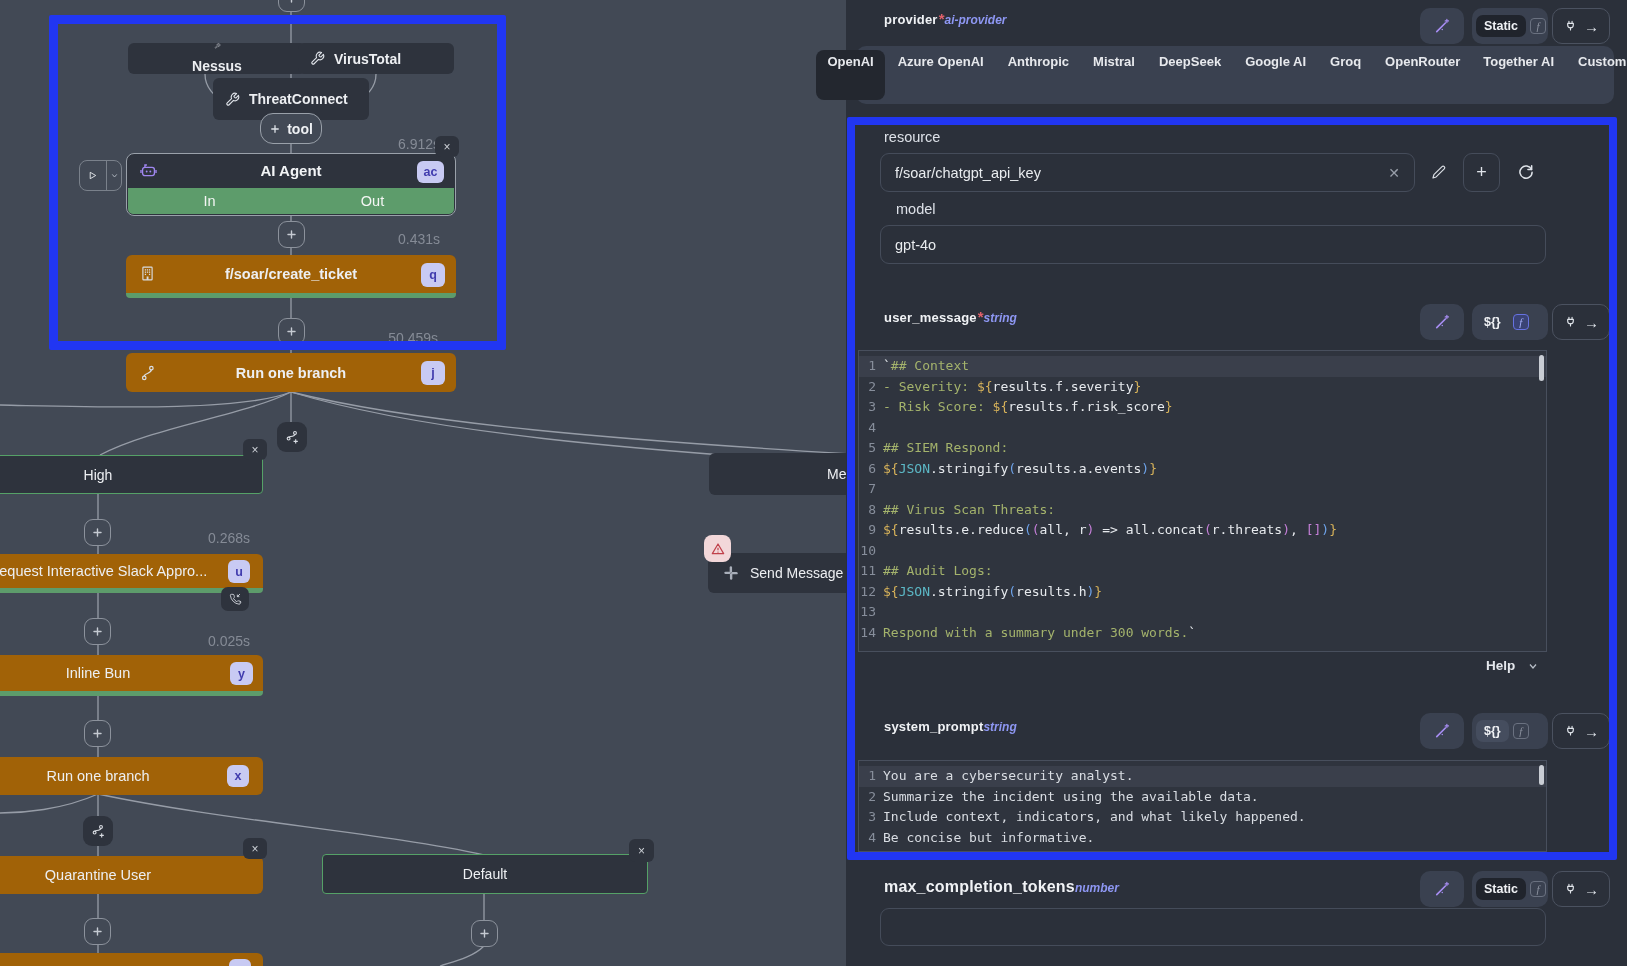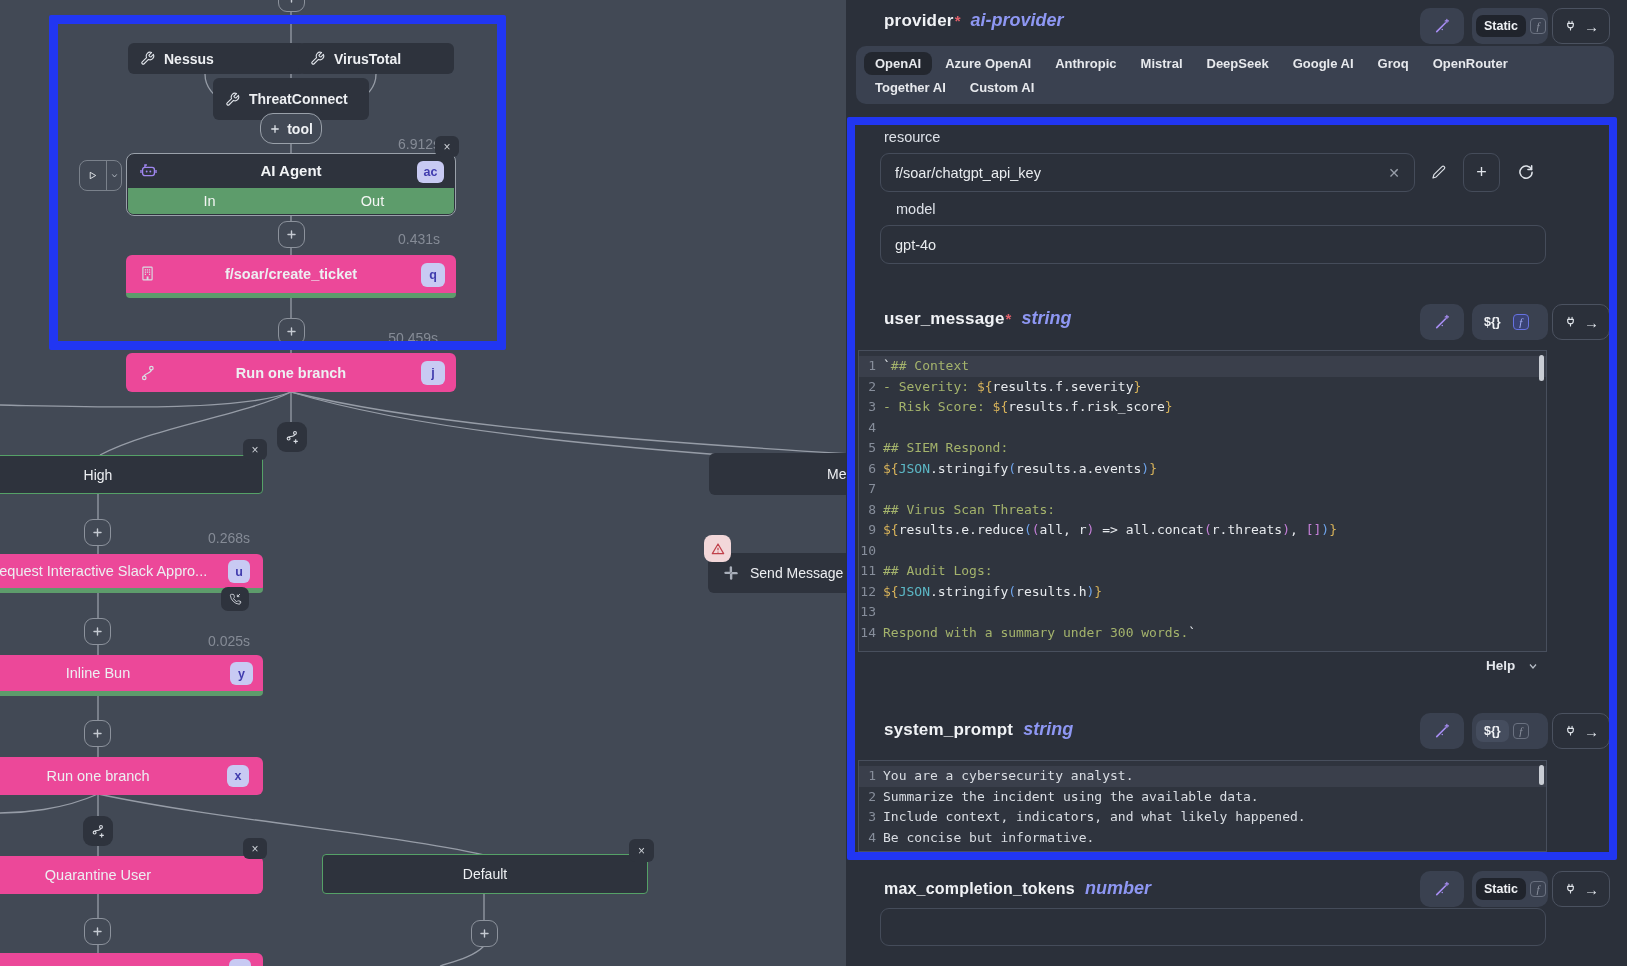--- a/index.html
+++ b/index.html
@@ -6,21 +6,21 @@
     font-family:"Liberation Sans",sans-serif;-webkit-font-smoothing:antialiased;}
   *{box-sizing:border-box;}
   #app{display:flex;width:1627px;height:966px;}
 
   
   #canvas{position:relative;width:846px;height:966px;background:#424955;overflow:hidden;flex:0 0 846px;}
   #edges{position:absolute;left:0;top:0;z-index:0;}
   .node{position:absolute;background:#2e333d;border-radius:6px;display:flex;align-items:center;
     padding:0 12px;gap:9px;z-index:2;color:#edeff2;font-size:14px;font-weight:600;}
   .node .nlabel{white-space:nowrap;}
-  .cnode{position:absolute;background:#ec4899;border-radius:6px;z-index:2;}
+  .cnode{position:absolute;background:#a16207;border-radius:6px;z-index:2;}
   .cnode .ctitle{position:absolute;left:0;right:0;top:0;height:38px;display:flex;align-items:center;
     justify-content:center;color:#edeff2;font-size:14.5px;font-weight:600;white-space:nowrap;}
   .cnode .licon{position:absolute;left:13px;top:10px;}
   .badge{position:absolute;background:var(--lavender);color:var(--lavender-text);font-weight:700;
     font-size:12.5px;border-radius:6px;display:flex;align-items:center;justify-content:center;z-index:3;}
   .gunder{position:absolute;left:0;right:0;bottom:0;height:5px;background:var(--green);
     border-radius:0 0 4px 4px;}
   .bnode{position:absolute;background:#2e333d;border:1px solid var(--green-border);border-radius:4px;
     display:flex;align-items:center;justify-content:center;color:#eef0f3;font-size:14px;font-weight:500;z-index:2;}
   .plain{border:none;}
@@ -48,39 +48,39 @@
   #aiagent .agreen span{flex:1;display:flex;align-items:center;justify-content:center;
     color:#f4f6f4;font-size:14.5px;}
   #warnchip{position:absolute;left:704px;top:535px;width:27px;height:27px;border-radius:8px;
     background:var(--warn-bg);display:flex;align-items:center;justify-content:center;z-index:4;}
   .phonechip{position:absolute;left:221px;top:587px;width:28px;height:24px;border-radius:7px;
     background:#2e333d;display:flex;align-items:center;justify-content:center;z-index:4;}
 
   
   #panel{position:relative;width:781px;height:966px;background:#2b303a;flex:0 0 781px;}
   .ptitle{position:absolute;display:flex;align-items:baseline;color:#f0f2f5;}
-  .ptitle .tname{font-size:17px;font-weight:700;letter-spacing:.2px;}
+  .ptitle .tname{font-size:13px;font-weight:700;letter-spacing:.2px;}
   .ptitle .req{color:#e0606a;font-weight:700;font-size:15px;margin-left:1px;}
-  .ptitle .ttype{font-size:18px;font-style:italic;color:#8e97f3;margin-left:10px;font-weight:600;}
+  .ptitle .ttype{font-size:12px;font-style:italic;color:#8e97f3;font-weight:600;}
   .iconbtn{position:absolute;width:44px;height:36px;background:#3a4150;border-radius:10px;
     display:flex;align-items:center;justify-content:center;}
   .seggrp{position:absolute;width:76px;height:36px;background:#3a4150;border-radius:10px;
     display:flex;align-items:center;padding:0 4px;gap:4px;}
   .segchip{border-radius:7px;padding:4px 8px;font-size:12.5px;font-weight:700;color:#f0f2f5;white-space:nowrap;}
   .segchip.dark{background:#20242c;}
   .segchip.lit{background:#454d5e;}
   .fico{width:16px;height:16px;border:1px solid #6a7180;border-radius:4px;color:#8b919e;
     font-family:"Liberation Serif",serif;font-style:italic;font-size:11px;display:flex;
     align-items:center;justify-content:center;flex:0 0 16px;}
   .fico.sel{background:#3a4374;border-color:#6672e0;color:#a3aef7;}
   .plugbtn{position:absolute;width:58px;height:36px;border:1.5px solid #4b5260;border-radius:10px;
     display:flex;align-items:center;justify-content:center;gap:6px;color:#e2e6ec;}
   .plugbtn .arr{font-size:15px;color:#e2e6ec;}
   #tabs{position:absolute;left:10px;top:46px;width:758px;height:58px;background:#3a4150;
-    border-radius:10px;padding:4px 8px;display:flex;flex-direction:column;justify-content:center;gap:1px;}
+    border-radius:10px;padding:4px 8px;display:flex;flex-direction:row;justify-content:center;gap:1px;}
   .tabrow{display:flex;gap:2px;}
   .tab{padding:4px 11px;font-size:13px;font-weight:700;color:#e7e9ed;border-radius:8px;white-space:nowrap;}
   .tab.sel{background:#23272f;}
   .flabel{position:absolute;font-size:14.5px;color:#dde1e8;}
   .finput{position:absolute;border:1.5px solid #454c5a;border-radius:9px;display:flex;align-items:center;
     padding:0 14px;color:#e9ecef;font-size:14.5px;}
   .finput .clr{margin-left:auto;color:#989ea9;font-size:14px;}
   .sqbtn{position:absolute;border:1.5px solid #454c5a;border-radius:9px;display:flex;
     align-items:center;justify-content:center;color:#dfe3e9;font-size:18px;font-weight:300;}
   .editor{position:absolute;background:#2f343e;border:1px solid #484f5d;font-family:"DejaVu Sans Mono",monospace;
@@ -125,21 +125,21 @@
         <path d="M484,946 C472,958 452,962 440,966"></path>
       </g>
     </svg>
 
     <div class="plusc" style="left:278px;top:-15px;">
       <svg width="13" height="13" viewBox="0 0 24 24">
           <path d="M12 5.5V18.5 M5.5 12H18.5" stroke="#c5cad2" stroke-width="2.6" stroke-linecap="round"></path>
         </svg>
     </div>
 
-    <div class="node" style="left:128px;top:43px;width:178px;height:31px;">
+    <div class="node" style="left:128px;top:43px;width:178px;height:31px;flex-direction:column;">
       <svg width="15" height="15" viewBox="0 0 24 24">
           <path d="M14.7 6.3a1 1 0 0 0 0 1.4l1.6 1.6a1 1 0 0 0 1.4 0l3.77-3.77a6 6 0 0 1-7.94 7.94l-6.91 6.91a2.12 2.12 0 0 1-3-3l6.91-6.91a6 6 0 0 1 7.94-7.94l-3.76 3.76z" stroke="#dfe3e9" stroke-width="1.8" fill="none" stroke-linejoin="round"></path>
         </svg>
       <span class="nlabel">Nessus</span>
     </div>
     <div class="node" style="left:298px;top:43px;width:156px;height:31px;">
       <svg width="15" height="15" viewBox="0 0 24 24">
           <path d="M14.7 6.3a1 1 0 0 0 0 1.4l1.6 1.6a1 1 0 0 0 1.4 0l3.77-3.77a6 6 0 0 1-7.94 7.94l-6.91 6.91a2.12 2.12 0 0 1-3-3l6.91-6.91a6 6 0 0 1 7.94-7.94l-3.76 3.76z" stroke="#dfe3e9" stroke-width="1.8" fill="none" stroke-linejoin="round"></path>
         </svg>
       <span class="nlabel">VirusTotal</span>

